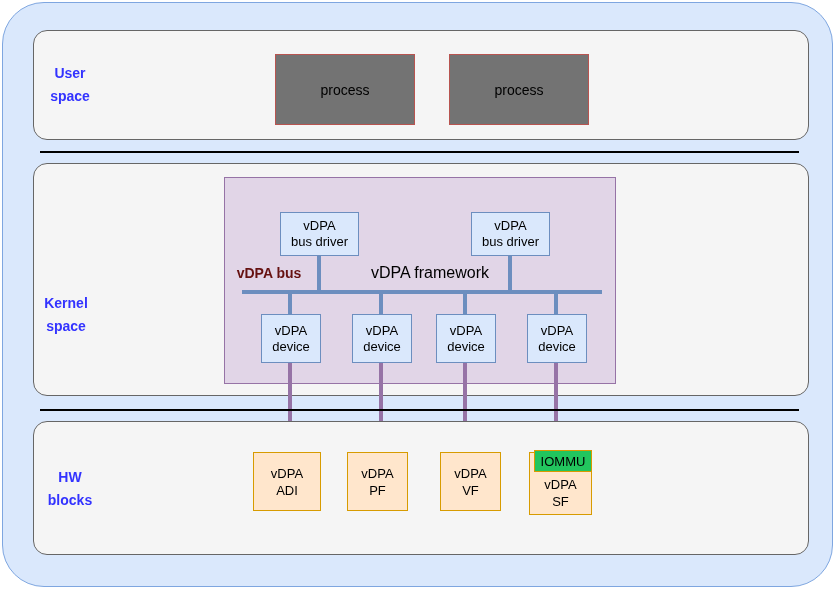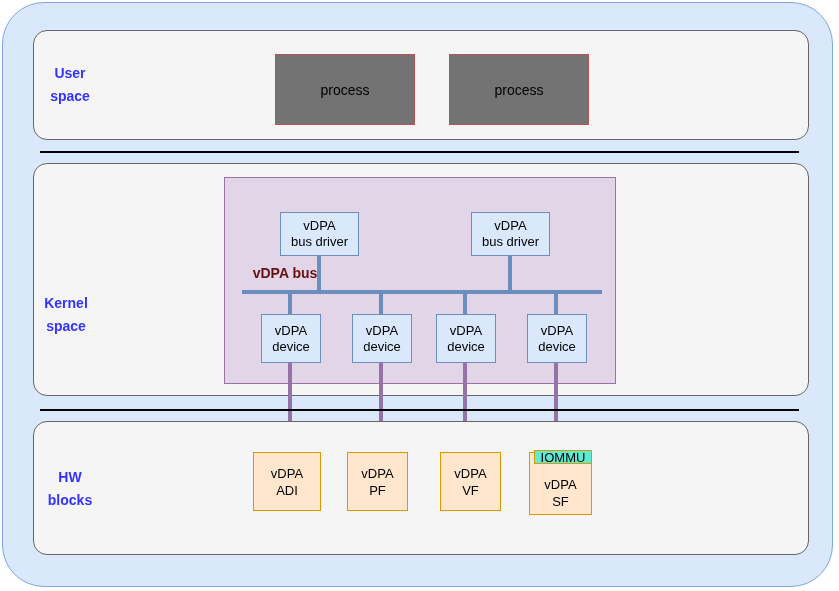--- a/index.html
+++ b/index.html
@@ -135,21 +135,21 @@
   #conn-bd2 { left: 508px; top: 256px; height: 36px; }
   
   #conn-dev1 { left: 288px; top: 292px; height: 24px; }
   #conn-dev2 { left: 379px; top: 292px; height: 24px; }
   #conn-dev3 { left: 463px; top: 292px; height: 24px; }
   #conn-dev4 { left: 554px; top: 292px; height: 24px; }
 
   
   #label-vdpa-bus {
     position: absolute;
-    left: 240px;
+    left: 224px;
     top: 265px;
     width: 90px;
     font-size: 14px;
     font-weight: bold;
     color: #661111;
     text-align: center;
   }
   #label-vdpa-framework {
     position: absolute;
     left: 330px;
@@ -196,22 +196,22 @@
     right: 0;
     top: 23px;
     white-space: pre-line;
   }
   
   #hw-iommu {
     position: absolute;
     left: 534px;
     top: 450px;
     width: 58px;
-    height: 14px;
-    background: #5eead4;
+    height: 22px;
+    background: #22c55e;
     border: 1px solid #d79b00;
     box-sizing: border-box;
     font-size: 13px;
     color: #000000;
     display: flex;
     align-items: center;
     justify-content: center;
   }
 </style>
 </head>
@@ -238,20 +238,21 @@
 
   <div class="blue-box" id="bus-driver-1">vDPA
 bus driver</div>
   <div class="blue-box" id="bus-driver-2">vDPA
 bus driver</div>
 
   <div class="vconn-blue" id="conn-bd1"></div>
   <div class="vconn-blue" id="conn-bd2"></div>
 
   <div id="label-vdpa-bus">vDPA bus</div>
+  <div id="label-vdpa-framework">vDPA framework</div>
 
   <div class="bus-bar"></div>
 
   <div class="vconn-blue" id="conn-dev1"></div>
   <div class="vconn-blue" id="conn-dev2"></div>
   <div class="vconn-blue" id="conn-dev3"></div>
   <div class="vconn-blue" id="conn-dev4"></div>
 
   <div class="blue-box" id="vdpa-device-1">vDPA
 device</div>

